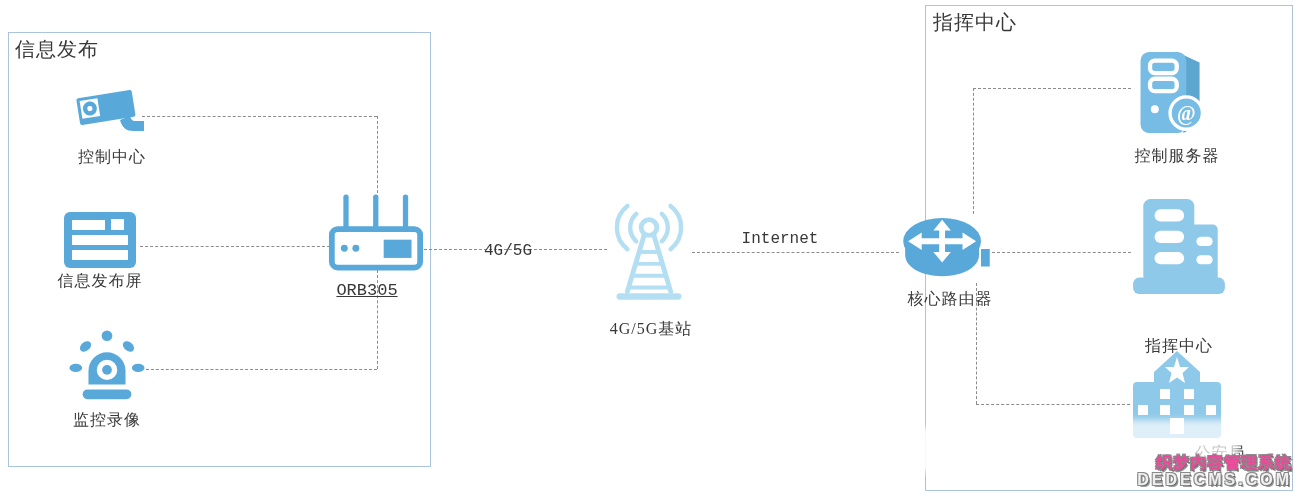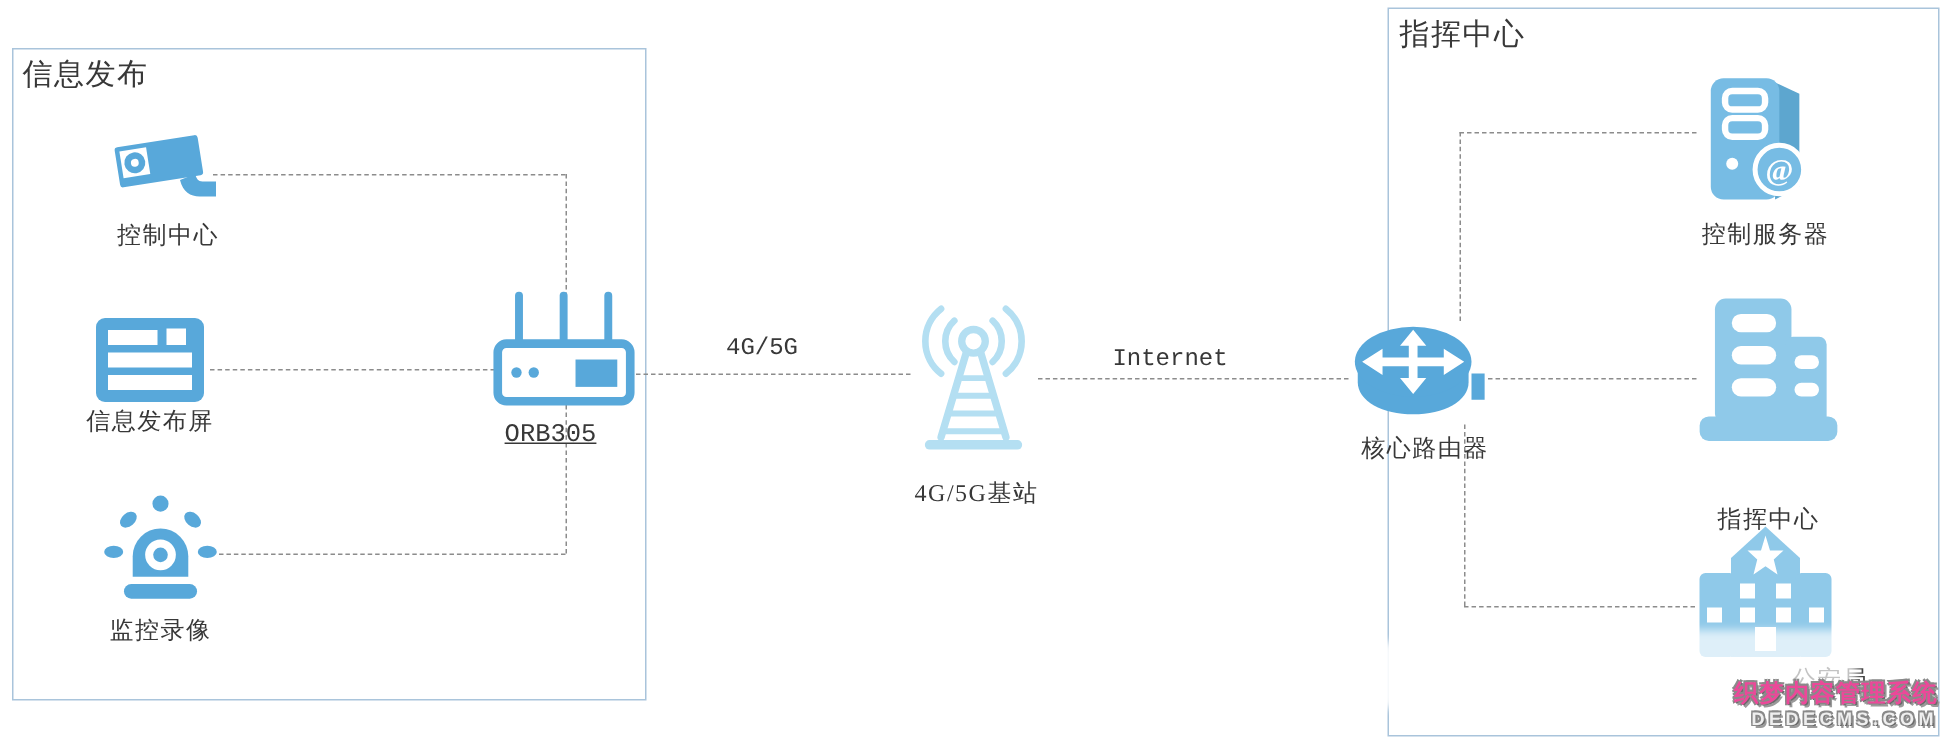--- a/index.html
+++ b/index.html
@@ -20,21 +20,21 @@
   .ftw{fill:var(--tower,#b4dff2);}
   .st{stroke:var(--tower,#b4dff2);fill:none;stroke-linecap:round;}
   .sb{fill:#ffffff;stroke:var(--blue,#58a8da);}
   .swh{fill:none;stroke:#ffffff;}
   .at{fill:#ffffff;font-family:"Liberation Serif",serif;font-weight:bold;font-size:21px;text-anchor:middle;}
   .smudge{position:absolute;background:rgba(255,255,255,0.7);filter:blur(3px);}
   .watermark{position:absolute;right:2px;top:454px;text-align:right;line-height:17px;z-index:6;
              font-family:"Liberation Sans","DejaVu Sans",sans-serif;font-weight:bold;}
   .wm1{font-size:16px;color:#ec4899;letter-spacing:1px;
        text-shadow:-1px -1px 0 #8a8a8a,1px -1px 0 #8a8a8a,-1px 1px 0 #8a8a8a,1px 1px 0 #6b6b6b,2px 2px 0 #9a9a9a;}
-  .wm2{font-size:12px;color:#efefef;letter-spacing:3px;
+  .wm2{font-size:16px;color:#efefef;letter-spacing:3px;
        text-shadow:-1px -1px 0 #8a8a8a,1px -1px 0 #8a8a8a,-1px 1px 0 #8a8a8a,1px 1px 0 #6b6b6b,2px 2px 0 #9a9a9a;}
 </style>
 </head>
 <body>
 
 <div id="canvas">
 
   <div class="zone" style="left:8px;top:32px;width:421px;height:433px;"></div>
   <div class="zone" style="left:925px;top:5px;width:366px;height:484px;"></div>
   <div class="zone-title" style="left:15px;top:36px;">信息发布</div>
@@ -90,21 +90,21 @@
     <rect x="16" y="2" width="5.5" height="38" rx="2.7" class="fb"></rect>
     <rect x="47" y="2" width="5.5" height="38" rx="2.7" class="fb"></rect>
     <rect x="78" y="2" width="5.5" height="38" rx="2.7" class="fb"></rect>
     <rect x="4" y="38" width="92" height="40" rx="6" class="sb" stroke-width="6"></rect>
     <circle cx="17" cy="58" r="3.6" class="fb"></circle>
     <circle cx="29" cy="58" r="3.6" class="fb"></circle>
     <rect x="58" y="49" width="29" height="19" class="fb"></rect>
   </svg>
   <div class="node-label latin" style="left:322px;top:281px;width:90px;font-size:17px;text-decoration:underline;">ORB305</div>
 
-  <div class="node-label latin" style="left:468px;top:223px;width:80px;">4G/5G</div>
+  <div class="node-label latin" style="left:468px;top:242px;width:80px;">4G/5G</div>
 
   <svg class="icon" style="left:603px;top:201px;" width="92" height="112" viewBox="0 0 92 114">
     <circle cx="46" cy="27" r="8" class="st" stroke-width="5"></circle>
     <path d="M33,13 a19,19 0 0 0 0,28" class="st" stroke-width="4.5"></path>
     <path d="M24,5  a28,28 0 0 0 0,44" class="st" stroke-width="4.5"></path>
     <path d="M59,13 a19,19 0 0 1 0,28" class="st" stroke-width="4.5"></path>
     <path d="M68,5  a28,28 0 0 1 0,44" class="st" stroke-width="4.5"></path>
     <line x1="41" y1="35" x2="24" y2="92" class="st" stroke-width="5"></line>
     <line x1="51" y1="35" x2="68" y2="92" class="st" stroke-width="5"></line>
     <line x1="36" y1="52" x2="56" y2="52" class="st" stroke-width="4"></line>

